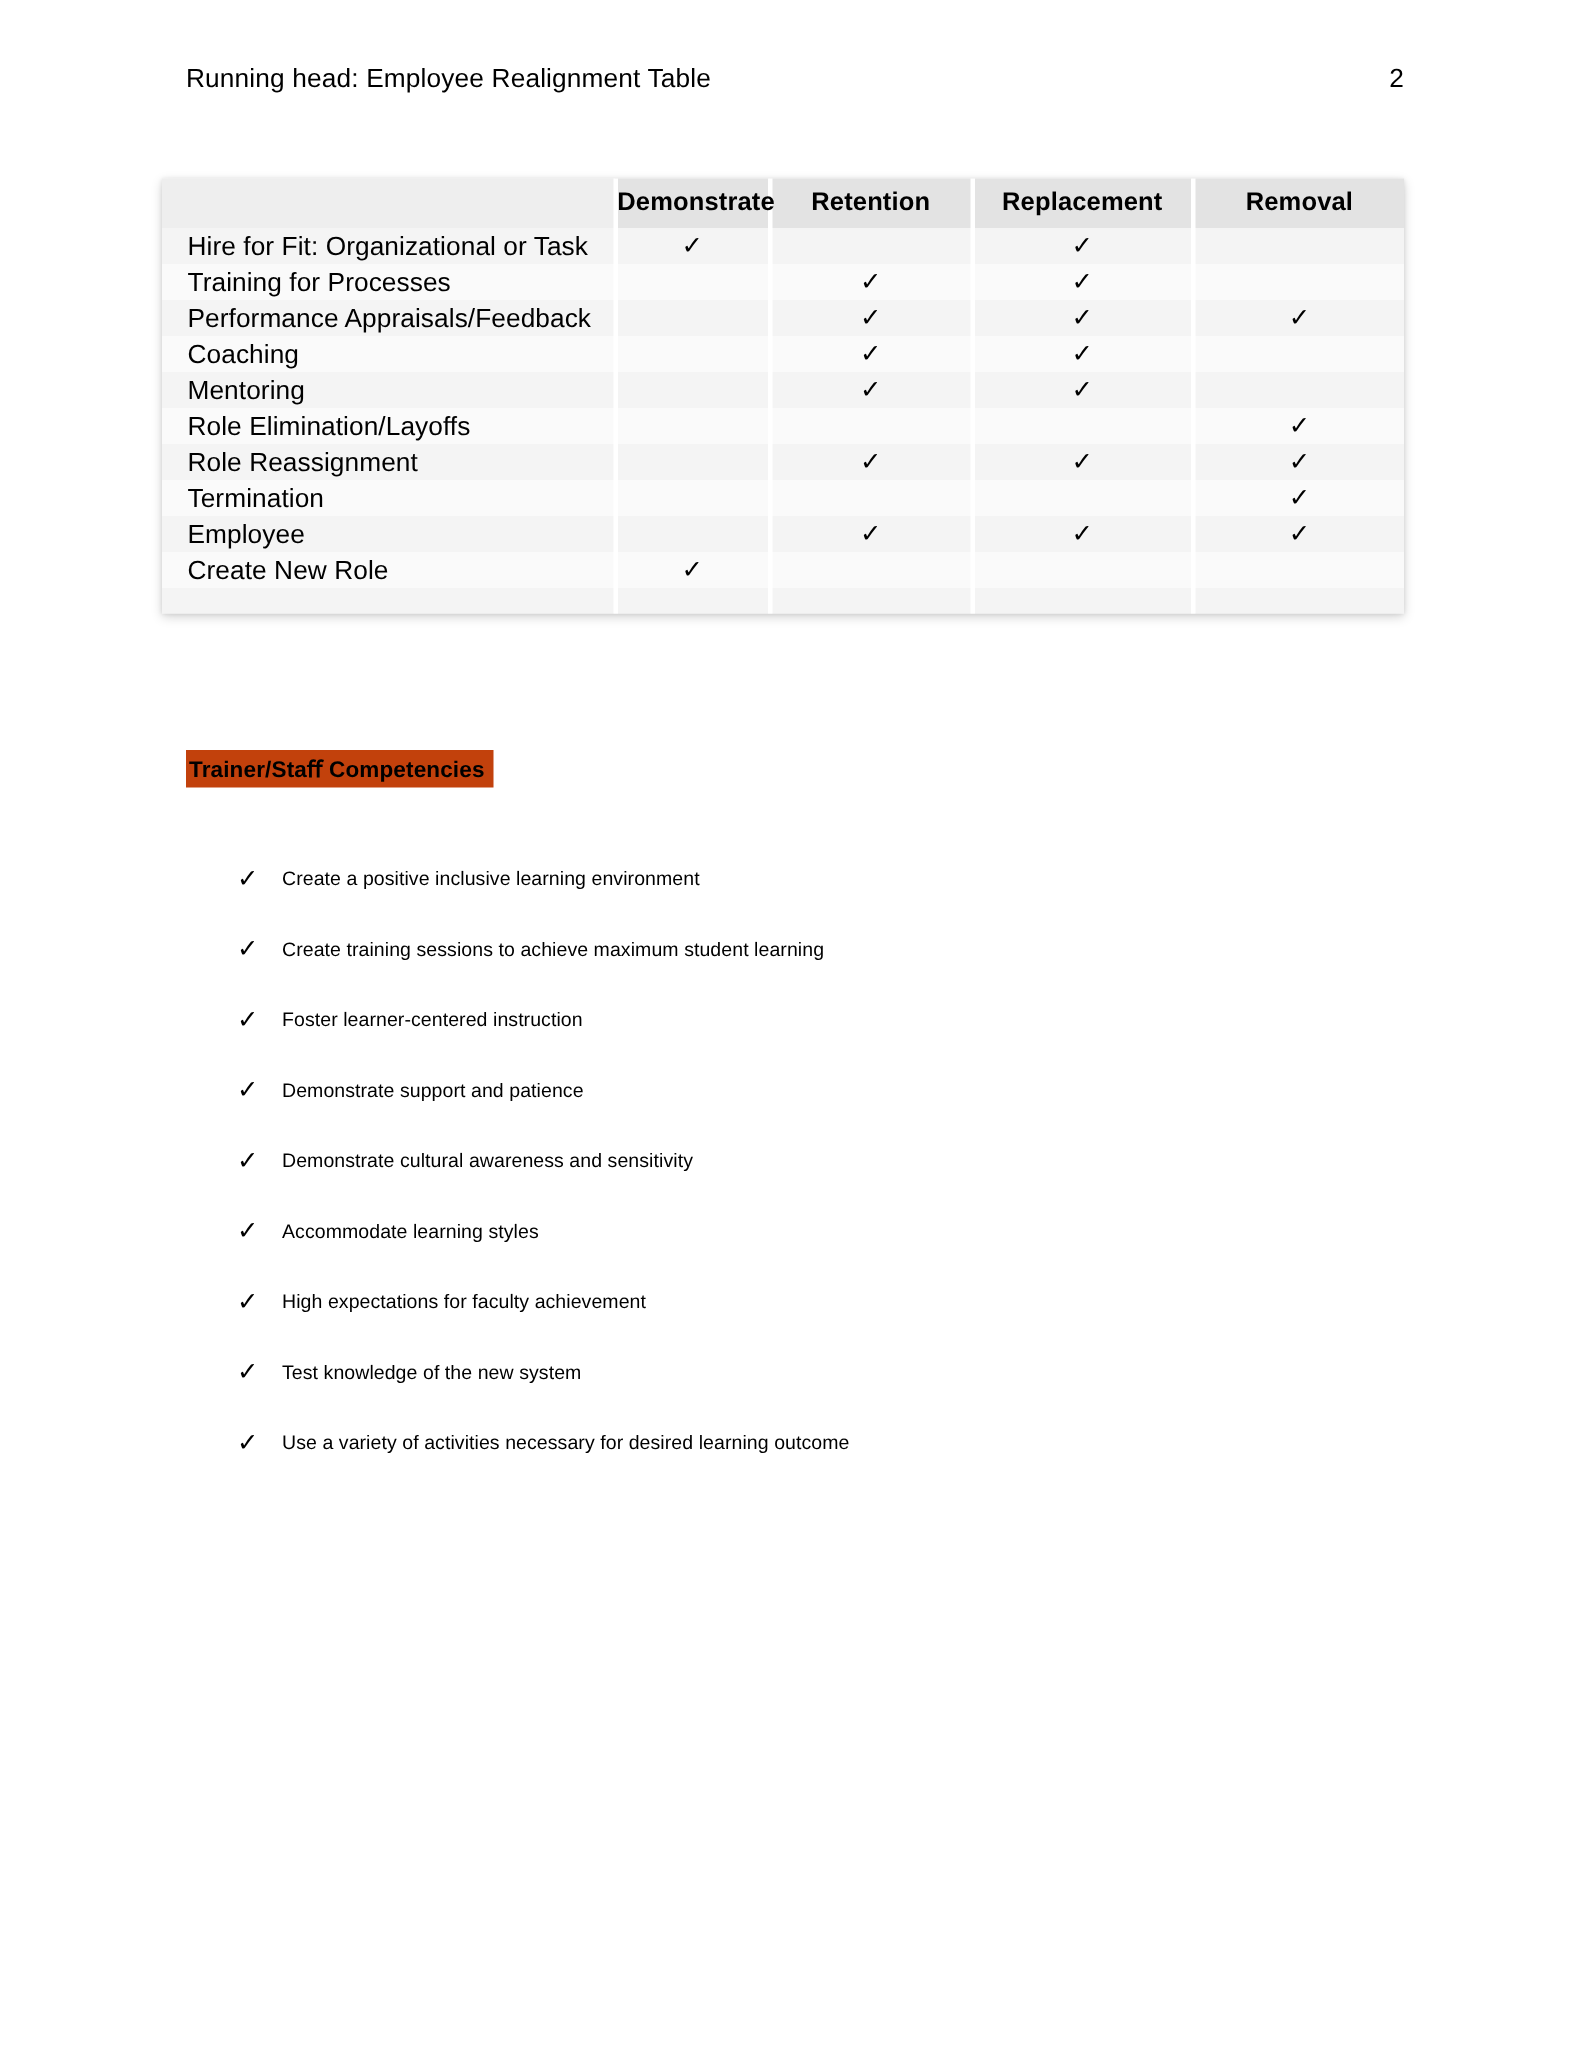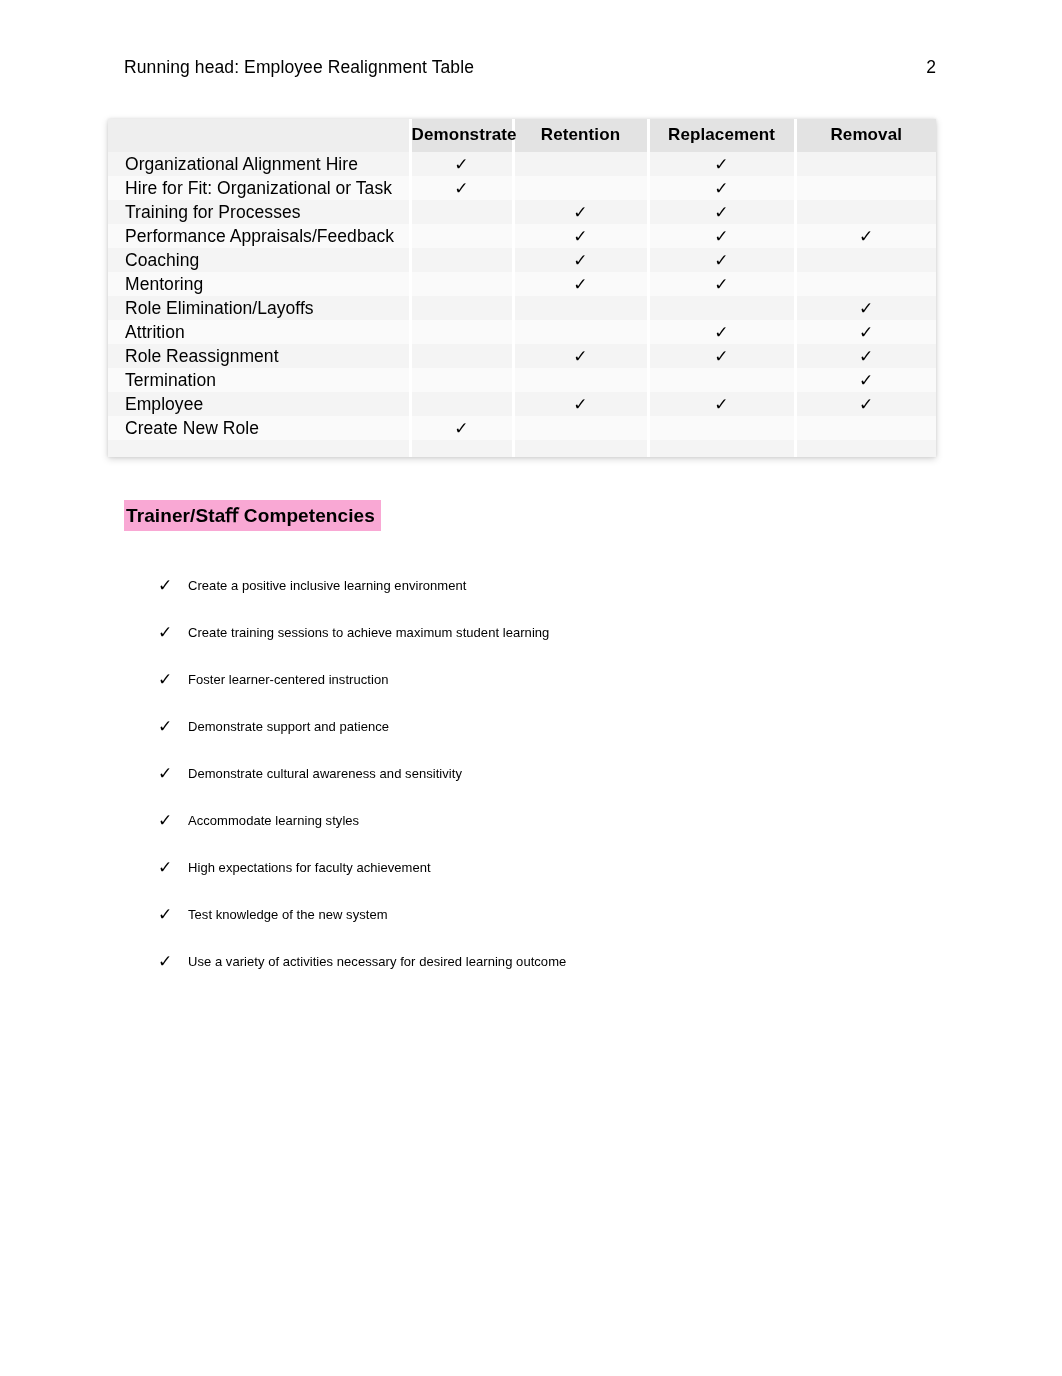--- a/index.html
+++ b/index.html
@@ -12,21 +12,21 @@
     height: 1376px;
     font-family: "Liberation Sans", sans-serif;
     color: #000000;
     position: relative;
     overflow: hidden;
   }
 
   
   .running-head {
     position: absolute;
-    top: 57px;
+    top: 42px;
     left: 124px;
     width: 812px;
     display: flex;
     justify-content: space-between;
     align-items: flex-start;
     font-size: 17.5px;
     letter-spacing: 0.1px;
   }
   .running-head .rh-title { white-space: nowrap; }
   .running-head .rh-page { font-size: 17.5px; }
@@ -91,23 +91,23 @@
   }
   table.realign tbody tr.blank td { height: 17px; }
 
   .chk { display: inline-block; font-size: 17px; line-height: 1; }
 
   
   .section-heading {
     position: absolute;
     top: 500px;
     left: 124px;
-    font-size: 19px;
+    font-size: 15px;
     font-weight: bold;
-    background: #f9a8d4;
+    background: #c2410c;
     padding: 2px 6px 3px 2px;
     letter-spacing: 0.1px;
   }
 
   
   .comp-list {
     position: absolute;
     top: 575px;
     left: 124px;
     width: 820px;
@@ -153,27 +153,20 @@
       <tr>
         <th class="h-label"></th>
         <th class="sep-l">Demonstrate</th>
         <th class="sep-l">Retention</th>
         <th class="sep-l">Replacement</th>
         <th class="sep-l">Removal</th>
       </tr>
     </thead>
     <tbody id="realign-body">
         <tr>
-          <td class="label">Organizational Alignment Hire</td>
-          <td class="mark sep-l"><span class="chk">✓</span></td>
-          <td class="mark sep-l"></td>
-          <td class="mark sep-l"><span class="chk">✓</span></td>
-          <td class="mark sep-l"></td>
-        </tr>
-        <tr>
           <td class="label">Hire for Fit: Organizational or Task</td>
           <td class="mark sep-l"><span class="chk">✓</span></td>
           <td class="mark sep-l"></td>
           <td class="mark sep-l"><span class="chk">✓</span></td>
           <td class="mark sep-l"></td>
         </tr>
         <tr>
           <td class="label">Training for Processes</td>
           <td class="mark sep-l"></td>
           <td class="mark sep-l"><span class="chk">✓</span></td>
@@ -199,27 +192,20 @@
           <td class="mark sep-l"></td>
           <td class="mark sep-l"><span class="chk">✓</span></td>
           <td class="mark sep-l"><span class="chk">✓</span></td>
           <td class="mark sep-l"></td>
         </tr>
         <tr>
           <td class="label">Role Elimination/Layoffs</td>
           <td class="mark sep-l"></td>
           <td class="mark sep-l"></td>
           <td class="mark sep-l"></td>
-          <td class="mark sep-l"><span class="chk">✓</span></td>
-        </tr>
-        <tr>
-          <td class="label">Attrition</td>
-          <td class="mark sep-l"></td>
-          <td class="mark sep-l"></td>
-          <td class="mark sep-l"><span class="chk">✓</span></td>
           <td class="mark sep-l"><span class="chk">✓</span></td>
         </tr>
         <tr>
           <td class="label">Role Reassignment</td>
           <td class="mark sep-l"></td>
           <td class="mark sep-l"><span class="chk">✓</span></td>
           <td class="mark sep-l"><span class="chk">✓</span></td>
           <td class="mark sep-l"><span class="chk">✓</span></td>
         </tr>
         <tr>

